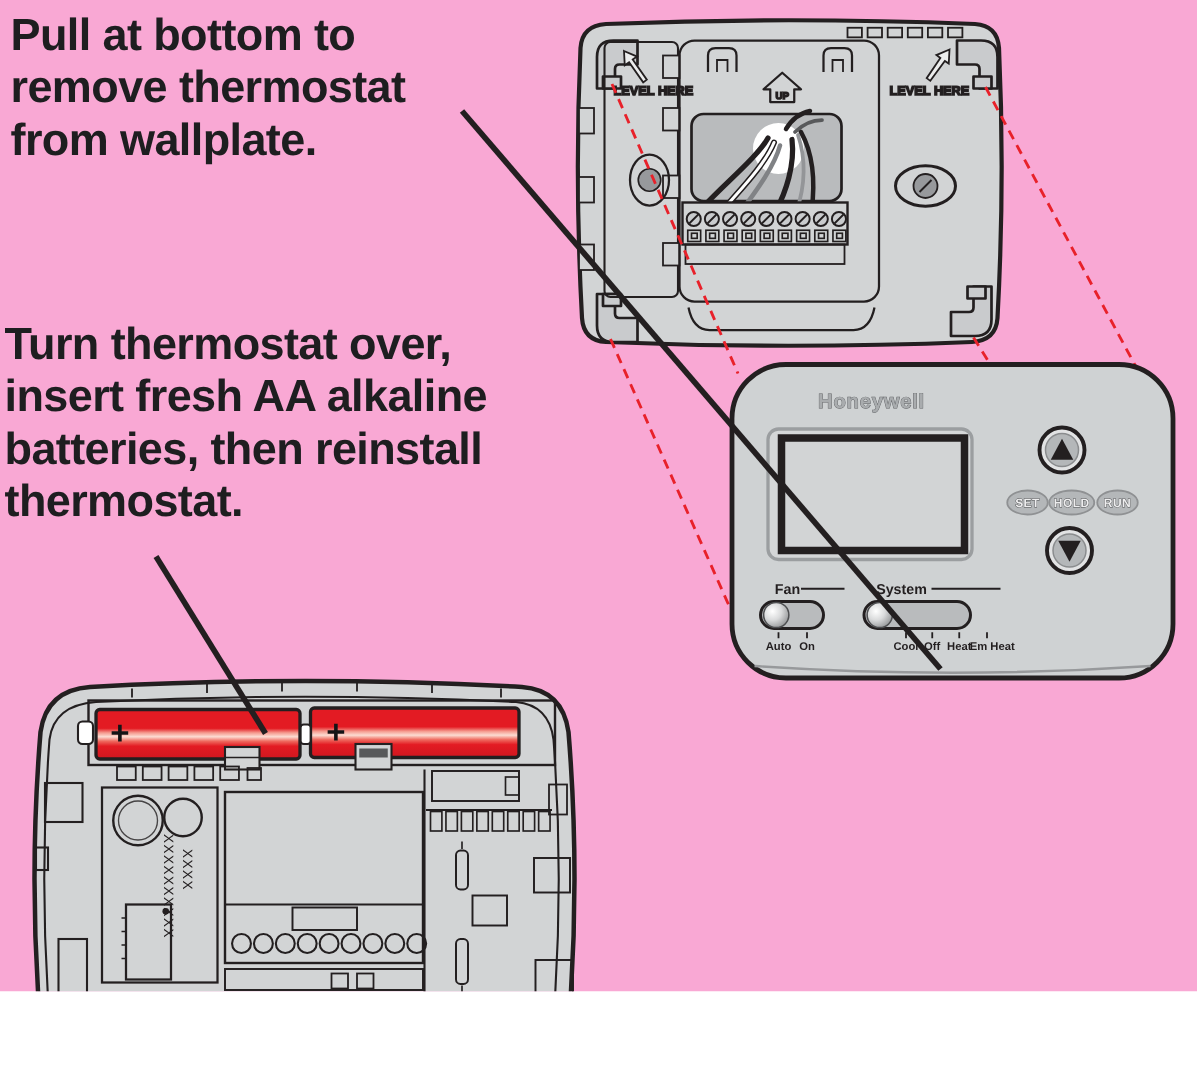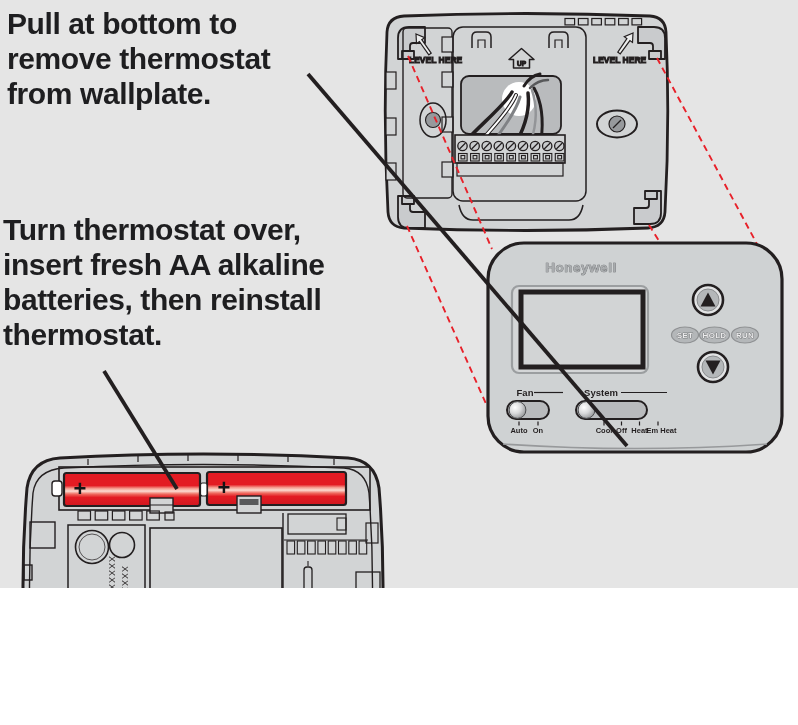--- a/index.html
+++ b/index.html
@@ -1,16 +1,16 @@
 <!DOCTYPE html>
 <html><head>
 <meta charset="utf-8">
 <style>
   html,body{margin:0;padding:0;background:#fff;}
-  .canvas{position:relative;width:798px;height:588px;background:#e5e5e5;overflow:hidden;
+  .canvas{position:relative;width:798px;height:661px;background:#f9a8d4;overflow:hidden;
           font-family:"Liberation Sans",sans-serif;}
   .instruction{position:absolute;font-weight:bold;font-size:30px;line-height:35px;
                letter-spacing:-0.4px;color:#1e1e20;white-space:pre-line;}
   #instr1{left:7px;top:6px;}
   #instr2{left:3px;top:212px;}
   .partnum{position:absolute;left:656px;top:688px;font-size:20px;color:#55565a;letter-spacing:.2px;}
   svg{position:absolute;left:0;top:0;}
   svg text{font-family:"Liberation Sans",sans-serif;}
   .tiny{font-size:8.5px;font-weight:bold;fill:#231f20;}
   .uplbl{font-size:6.5px;font-weight:bold;fill:#231f20;}

